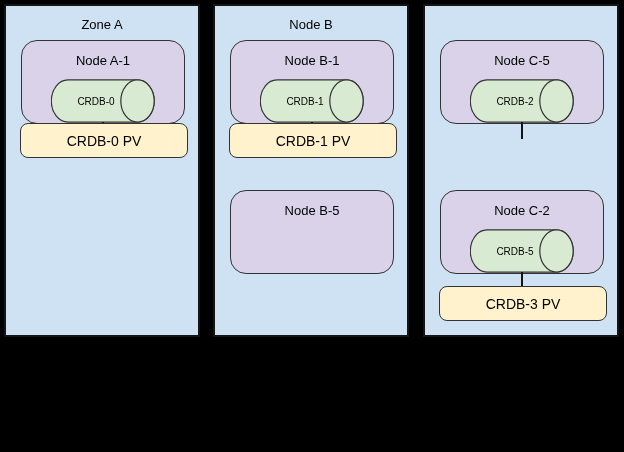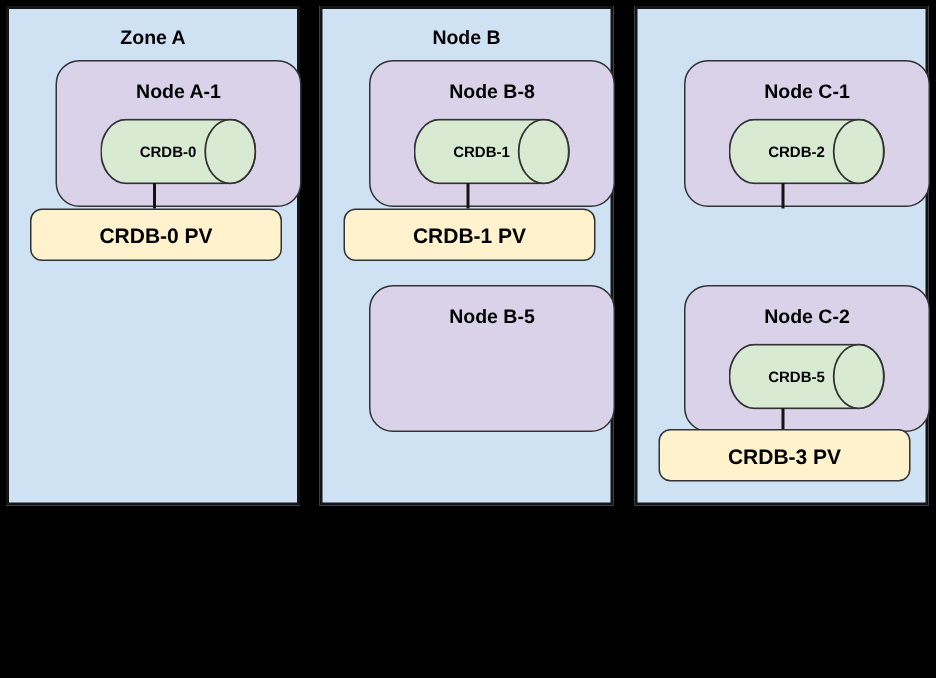--- a/index.html
+++ b/index.html
@@ -12,34 +12,33 @@
     overflow: hidden;
   }
   .canvas { position: absolute; left: 0; top: 0; width: 624px; height: 452px; }
 
   .zone {
     position: absolute;
     top: 4px; width: 196px; height: 333px;
     background: var(--zone-fill, #cfe2f3);
     border: 2px solid var(--zone-border, #111);
     box-sizing: border-box;
-    font-weight: bold;
   }
   .zone.za { left: 4px; }
   .zone.zb { left: 213px; }
   .zone.zc { left: 423px; }
 
   .zone-label {
     position: absolute; left: 0; top: 11px; width: 100%;
     text-align: center; font-size: 13px; line-height: 16px;
   }
 
   .node {
     position: absolute;
-    left: 31px; width: 164px; height: 98px;
+    left: 15px; width: 164px; height: 84px;
     background: var(--node-fill, #d9d2e9);
     border: 1px solid var(--node-border, #333);
     border-radius: 16px;
     box-sizing: border-box;
   }
   .node.row1 { top: 34px; }
   .node.row2 { top: 184px; }
 
   .node-label {
     position: absolute; left: 0; top: 12px; width: 100%;
@@ -63,21 +62,21 @@
   .pv {
     position: absolute;
     left: 14px; width: 168px; height: 35px;
     background: var(--pv-fill, #fff2cc);
     border: 1px solid var(--node-border, #333);
     border-radius: 8px;
     box-sizing: border-box;
     display: flex; align-items: center; justify-content: center;
     font-size: 14px;
   }
-  .pv.row1 { top: 133px; text-align: center; }
+  .pv.row1 { top: 117px; text-align: center; }
   .pv.row2 { top: 280px; }
 </style>
 </head>
 <body style="background: rgb(0, 0, 0);">
 
 <div class="canvas">
 
   <div class="zone za">
     <div class="zone-label">Zone A</div>
 
@@ -92,41 +91,41 @@
     <div class="connector row1"></div>
     <div class="pv row1">
       <span>CRDB-0 PV</span>
     </div>
   </div>
 
   <div class="zone zb">
     <div class="zone-label">Node B</div>
 
     <div class="node row1">
-      <div class="node-label">Node B-8</div>
+      <div class="node-label">Node B-1</div>
       <svg class="cylinder" viewBox="0 0 104 44" xmlns="http://www.w3.org/2000/svg">
         <path class="cyl-shape" d="M 17,0.8 H 86.5 A 16.7,21.2 0 0 1 86.5,43.2 H 17 A 16.7,21.2 0 0 1 17,0.8 Z"></path>
         <ellipse class="cyl-shape" cx="86.5" cy="22" rx="16.7" ry="21.2"></ellipse>
         <text class="cyl-label" x="45" y="25.5" text-anchor="middle">CRDB-1</text>
       </svg>
     </div>
     <div class="connector row1"></div>
     <div class="pv row1">
       <span>CRDB-1 PV</span>
     </div>
 
     <div class="node row2">
       <div class="node-label">Node B-5</div>
     </div>
   </div>
 
   <div class="zone zc">
 
     <div class="node row1">
-      <div class="node-label">Node C-1</div>
+      <div class="node-label">Node C-5</div>
       <svg class="cylinder" viewBox="0 0 104 44" xmlns="http://www.w3.org/2000/svg">
         <path class="cyl-shape" d="M 17,0.8 H 86.5 A 16.7,21.2 0 0 1 86.5,43.2 H 17 A 16.7,21.2 0 0 1 17,0.8 Z"></path>
         <ellipse class="cyl-shape" cx="86.5" cy="22" rx="16.7" ry="21.2"></ellipse>
         <text class="cyl-label" x="45" y="25.5" text-anchor="middle">CRDB-2</text>
       </svg>
     </div>
     <div class="connector row1"></div>
 
     <div class="node row2">
       <div class="node-label">Node C-2</div>

